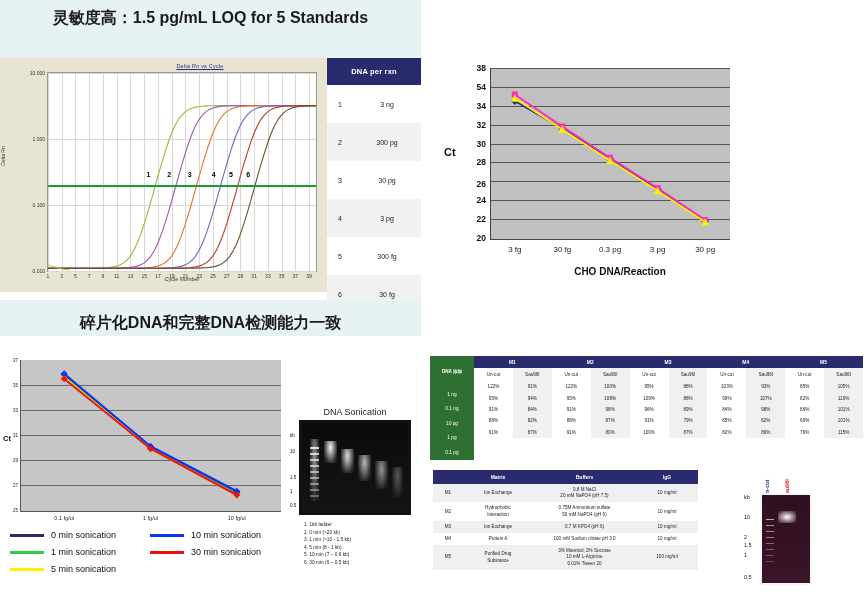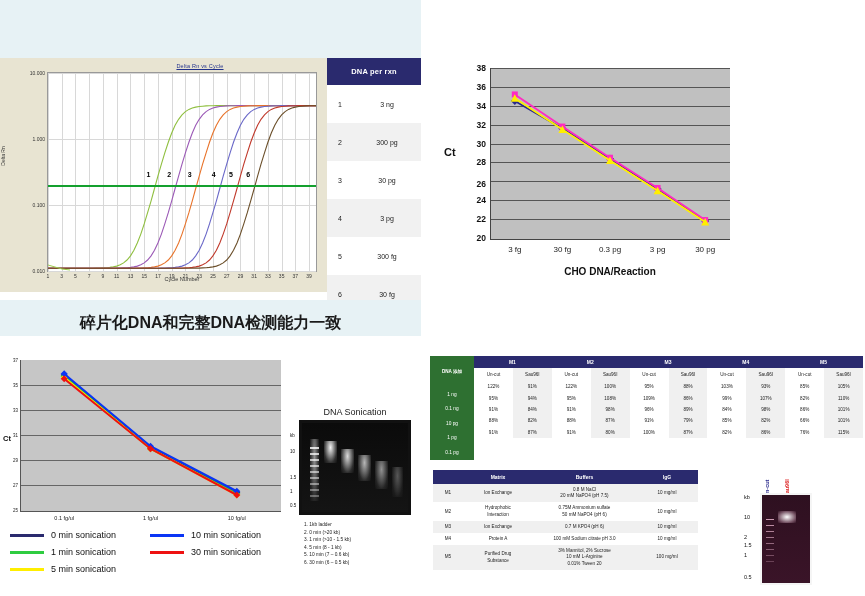--- a/index.html
+++ b/index.html
@@ -78,21 +78,21 @@
   
   .ct-wrap { position: absolute; left: 0; top: 58px; width: 437px; height: 234px; background: #fff; }
   .ct-plot {
     position: absolute; left: 62px; top: 10px; width: 240px; height: 172px;
     background: #c0c0c0; border-left: 1px solid #444; border-bottom: 1px solid #444;
   }
   .ct-ylab {
     position: absolute; left: 16px; top: 88px; font-size: 11px; font-weight: 700; color: #111;
   }
   .ct-xlab {
-    position: absolute; left: 62px; top: 208px; width: 240px; text-align: center;
+    position: absolute; left: 72px; top: 208px; width: 240px; text-align: center;
     font-size: 10px; font-weight: 700; color: #111;
   }
   .ct-ytick { position: absolute; right: 100%; margin-right: 5px; font-size: 8.5px; font-weight: 700;
               color: #111; transform: translateY(-50%); }
   .ct-xtick { position: absolute; top: 100%; margin-top: 6px; font-size: 8px; color: #222;
               transform: translateX(-50%); white-space: nowrap; }
   .ct-gl { position: absolute; left: 0; width: 100%; height: 1px; background: #555; }
   .ct-legend { position: absolute; left: 318px; top: 62px; }
   .lg-item { display: flex; align-items: center; margin-bottom: 7px; font-size: 8px; color: #111; }
   .lg-swatch { width: 22px; height: 2px; margin-right: 5px; position: relative; }
@@ -160,20 +160,21 @@
   .igg-ylbl { position: absolute; right: 100%; margin-right: 2px; font-size: 5.5px; color: #111;
               transform: translateY(-50%); }
 </style>
 </head>
 <body>
 
 <div class="slide">
 
   <div class="quad" id="q-tl">
     <div class="hdr">
+      <div class="hdr-line">灵敏度高：1.5 pg/mL LOQ for 5 Standards</div>
     </div>
 
     <div class="amp-wrap">
       <div class="amp-title">Delta Rn vs Cycle</div>
       <div class="amp-ylab">Delta Rn</div>
       <div class="amp-xlab">Cycle Number</div>
       <div class="amp-plot" id="ampPlot">
           <div class="gl-v" style="left: 0px;"></div>
           <div class="xtick" style="left: 0px;">1</div>
           <div class="gl-v" style="left: 13.7436px;"></div>
@@ -287,21 +288,21 @@
           <div class="ct-ytick" style="top: 116px;">26</div>
           <div class="ct-gl" style="top: 94.4444px;"></div>
           <div class="ct-ytick" style="top: 94.4444px;">28</div>
           <div class="ct-gl" style="top: 75.5556px;"></div>
           <div class="ct-ytick" style="top: 75.5556px;">30</div>
           <div class="ct-gl" style="top: 56.6667px;"></div>
           <div class="ct-ytick" style="top: 56.6667px;">32</div>
           <div class="ct-gl" style="top: 37.7778px;"></div>
           <div class="ct-ytick" style="top: 37.7778px;">34</div>
           <div class="ct-gl" style="top: 18.8889px;"></div>
-          <div class="ct-ytick" style="top: 18.8889px;">36</div>
+          <div class="ct-ytick" style="top: 18.8889px;">54</div>
           <div class="ct-gl" style="top: 0px;"></div>
           <div class="ct-ytick" style="top: 0px;">38</div>
           <div class="ct-xtick" style="left: 23.8px;">3 fg</div>
           <div class="ct-xtick" style="left: 71.4px;">30 fg</div>
           <div class="ct-xtick" style="left: 119px;">0.3 pg</div>
           <div class="ct-xtick" style="left: 166.6px;">3 pg</div>
           <div class="ct-xtick" style="left: 214.2px;">30 pg</div>
           <svg width="238" height="170" style="position:absolute;left:0;top:0;">
             <polyline points="23.8,33.05555555555554 71.39999999999999,60.44444444444444 119,90.66666666666669 166.6,120.88888888888889 214.20000000000002,153" fill="none" stroke="#2a2a8c" stroke-width="1.8"></polyline>
             <polygon points="23.8,29.055555555555543 27.8,33.05555555555554 23.8,37.05555555555554 19.8,33.05555555555554" fill="#2a2a8c"></polygon>

